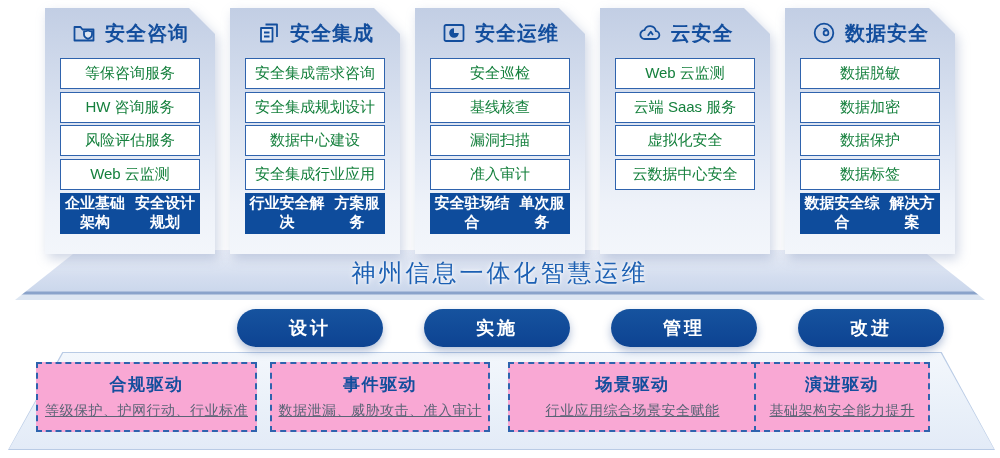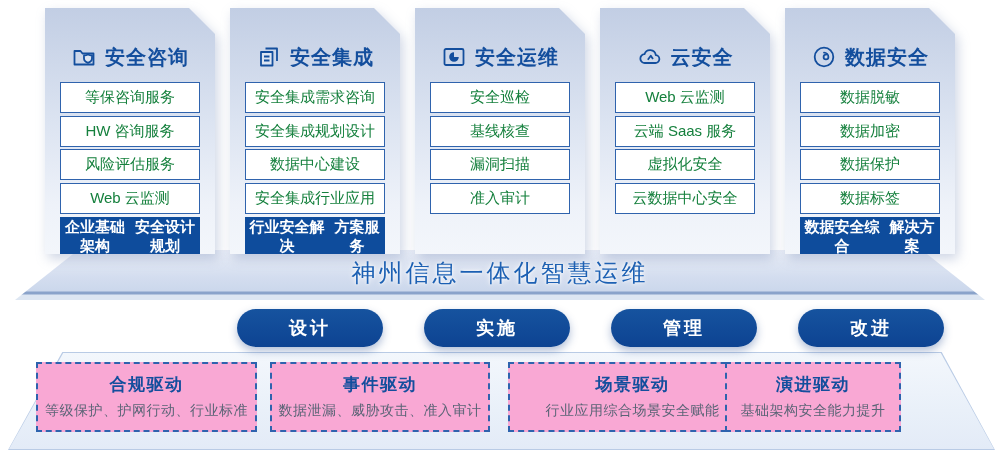--- a/index.html
+++ b/index.html
@@ -6,21 +6,21 @@
   body{width:1000px;height:458px;font-family:"Liberation Sans","DejaVu Sans",sans-serif;}
   .stage{position:relative;width:1000px;height:458px;overflow:hidden;background:#ffffff;}
 
   
   .card-wrap{position:absolute;top:8px;width:170px;height:246px;z-index:3;
              filter:drop-shadow(3px 5px 6px rgba(96,120,168,0.30));}
   .card{width:100%;height:100%;
         background:linear-gradient(180deg,#c2cee4 0%,#dbe3f1 45%,#eef2f9 80%,#f3f6fb 100%);
         clip-path:polygon(0 0, calc(100% - 26px) 0, 100% 26px, 100% 100%, 0 100%);}
   .card-header{display:flex;align-items:center;justify-content:center;gap:8px;
-               padding-top:34px;height:30px;}
+               padding-top:10px;height:30px;}
   .icon{display:flex;align-items:center;}
   .card-title{font-size:20px;font-weight:bold;color:#134e9d;letter-spacing:1px;}
   .card-items{margin:10px 15px 0;}
   .svc{height:31px;box-sizing:border-box;margin-bottom:2.5px;background:#ffffff;
        border:1.5px solid #2f63ad;display:flex;align-items:center;justify-content:center;
        font-size:15px;color:#15803d;}
   .hl{margin:3px 15px 0;height:41px;background:#0e4c9c;color:#ffffff;font-weight:bold;
       font-size:15px;line-height:1.3;text-align:center;display:flex;flex-direction:row;
       justify-content:flex-end;}
   .hl span{display:block;}
@@ -44,21 +44,21 @@
   .platform-border{position:absolute;left:8px;top:352px;width:987px;height:98px;z-index:1;
           clip-path:polygon(5.5% 0, 94.6% 0, 100% 100%, 0 100%);background:#b9cbe5;}
   .platform{position:absolute;left:9px;top:353px;width:985px;height:96px;z-index:1;
           clip-path:polygon(5.5% 0, 94.6% 0, 100% 100%, 0 100%);
           background:linear-gradient(180deg,#f3f7fc 0%,#e9f0f9 60%,#e3ebf7 100%);}
 
   
   .driver{position:absolute;top:362px;height:70px;box-sizing:border-box;background:#f9a8d4;
           border:2px dashed #2e63ae;text-align:center;z-index:4;}
   .driver-title{margin-top:9px;font-size:17px;font-weight:bold;color:#134e9d;letter-spacing:1.5px;}
-  .driver-desc{margin-top:6px;font-size:14px;color:#5a6476;letter-spacing:0.5px;}
+  .driver-desc{margin-top:6px;font-size:14px;color:#5a6476;letter-spacing:0.5px;text-decoration:underline;}
 
   svg{display:block;}
 </style>
 </head>
 <body>
 
 <div class="stage">
 
   <div class="banner">
     <div class="banner-title">神州信息一体化智慧运维</div>
@@ -123,20 +123,24 @@
           </svg>
         </span>
         <span class="card-title">安全运维</span>
       </div>
       <div class="card-items">
         <div class="svc">安全巡检</div>
         <div class="svc">基线核查</div>
         <div class="svc">漏洞扫描</div>
         <div class="svc">准入审计</div>
       </div>
+      <div class="hl">
+        <span>安全驻场结合</span>
+        <span>单次服务</span>
+      </div>
     </div>
   </div>
 
   <div class="card-wrap" style="left:600px">
     <div class="card">
       <div class="card-header">
         <span class="icon">
           <svg width="26" height="26" viewBox="0 0 26 26" fill="none" stroke="#134e9d" stroke-width="1.8" stroke-linejoin="round">
             <path d="M8 19 a4.4 4.4 0 0 1 -.5 -8.8 a5.8 5.8 0 0 1 11.3 .9 a3.8 3.8 0 0 1 -.8 7.9 z"></path>
             <path d="M10.8 15.8 l3 -4 l2.2 3.2"></path>
@@ -190,18 +194,18 @@
     <div class="driver-desc">等级保护、护网行动、行业标准</div>
   </div>
   <div class="driver" style="left:270px;width:220px">
     <div class="driver-title">事件驱动</div>
     <div class="driver-desc">数据泄漏、威胁攻击、准入审计</div>
   </div>
   <div class="driver" style="left:508px;width:249px">
     <div class="driver-title">场景驱动</div>
     <div class="driver-desc">行业应用综合场景安全赋能</div>
   </div>
-  <div class="driver" style="left:725px;width:176px">
+  <div class="driver" style="left:754px;width:176px">
     <div class="driver-title">演进驱动</div>
     <div class="driver-desc">基础架构安全能力提升</div>
   </div>
 
 </div>
 
 </body></html>

